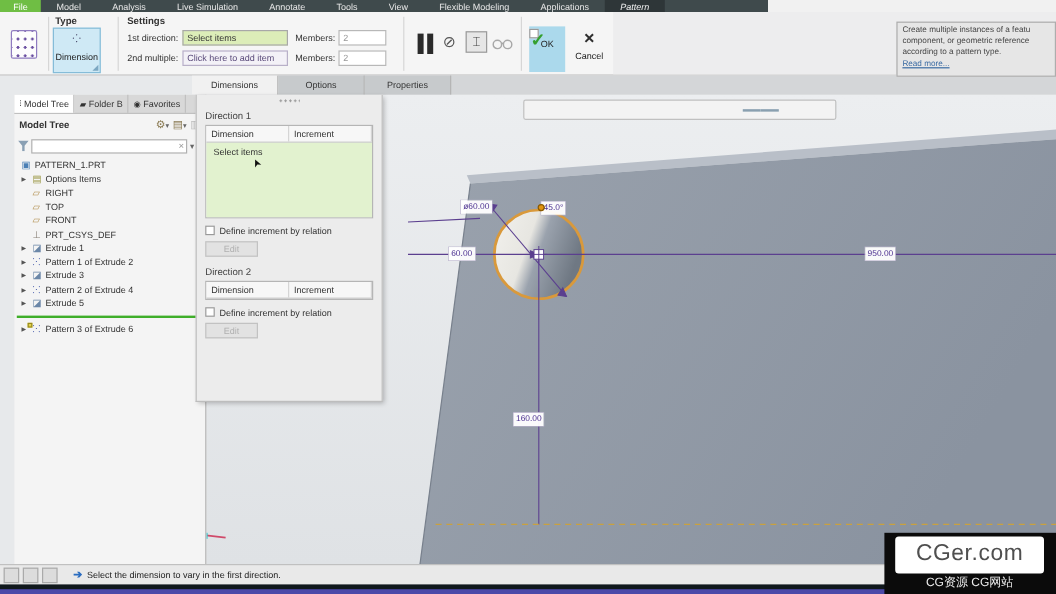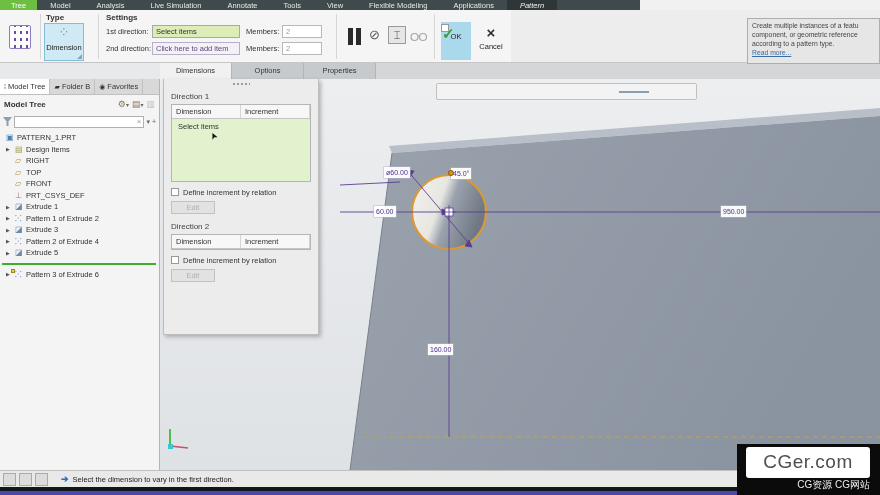--- a/index.html
+++ b/index.html
@@ -42,21 +42,21 @@
   .tooltip{position:absolute;left:747px;top:8px;width:133px;height:46px;background:#e6e6e6;border:1px solid #adadad;padding:3px 4px;overflow:hidden;z-index:30}
   .tooltip .tx{font-size:6.8px;line-height:1.3;color:#444;white-space:nowrap}
   .tooltip .link{font-size:6.8px;color:#3a6ba3;text-decoration:underline;cursor:pointer}
 
   
   .dash-strip{position:absolute;left:160px;top:63px;width:720px;height:16px;background:#d4d6d8;display:flex}
   .dtab{width:72px;text-align:center;font-size:7.5px;line-height:16px;color:#333;background:#c7cacc;border-right:1px solid #b5b5b5;cursor:pointer}
   .dtab.active{background:#f1f1f1;font-weight:normal}
 
   
-  .mtree{position:absolute;left:0;top:79px;width:160px;height:391px;background:#f4f4f4;border-right:1px solid #b4b4b4}
+  .mtree{position:absolute;left:12px;top:79px;width:160px;height:391px;background:#f4f4f4;border-right:1px solid #b4b4b4}
   .mtree-tabs{display:flex;height:16px;background:#d8d8d8;border-bottom:1px solid #c0c0c0}
   .mtab{display:flex;align-items:center;gap:2px;padding:0 4px;font-size:7.5px;color:#333;border-right:1px solid #c0c0c0;white-space:nowrap;overflow:hidden;cursor:pointer}
   .mtab.active{background:#fff}
   .mtab .mic{font-size:7px}
   .mtree-head{height:18px;display:flex;align-items:center;padding:0 4px}
   .mtree-head .ttl{font-weight:bold;font-size:8px;flex:1}
   .hicon{font-size:9px;color:#8a7a52;margin-left:3px;cursor:pointer}
   .hicon .car{font-size:6px;color:#666}
   .hicon.dis{color:#bdbdbd}
   .filter-row{height:17px;display:flex;align-items:center;padding:0 3px;gap:2px}
@@ -101,28 +101,28 @@
   
   .statusbar{position:absolute;left:0;top:470px;width:880px;height:17px;background:#e9e9e9;border-top:1px solid #c0c0c0;display:flex;align-items:center;padding:0 3px}
   .sicon{width:13px;height:13px;border:1px solid #aaa;background:#dcdcdc;font-size:8px;text-align:center;line-height:12px;color:#667;margin-right:3px;cursor:pointer}
   .sarrow{color:#2a6cc0;font-weight:bold;font-size:9px;margin:0 4px 0 10px}
   .smsg{font-size:7.5px;color:#222}
   .bottomstrip{position:absolute;left:0;top:487px;width:880px;height:8px;background:#10181c}
   .progress{position:absolute;left:0;top:491px;width:880px;height:4px;background:#4c49a8}
   .wm-bg{position:absolute;left:737px;top:444px;width:143px;height:51px;background:#0b0b0b;z-index:40}
   .wm-box{position:absolute;left:746px;top:447px;width:124px;height:31px;background:#fff;border-radius:3px;text-align:center;z-index:41}
   .wm-box .t{font-size:19px;color:#4f4f4f;line-height:30px;letter-spacing:0.5px}
-  .wm-sub{position:absolute;left:746px;top:478px;width:124px;text-align:right;color:#eee;font-size:10px;z-index:41}
+  .wm-sub{position:absolute;left:746px;top:478px;width:124px;text-align:center;color:#eee;font-size:10px;z-index:41}
 </style>
 </head>
 <body>
 
 <div class="tabbar">
 
-<span class="rtab file"><span>Tree</span></span>
+<span class="rtab file"><span>File</span></span>
     <span class="rtab"><span>Model</span></span>
     <span class="rtab"><span>Analysis</span></span>
     <span class="rtab"><span>Live Simulation</span></span>
     <span class="rtab"><span>Annotate</span></span>
     <span class="rtab"><span>Tools</span></span>
     <span class="rtab"><span>View</span></span>
     <span class="rtab"><span>Flexible Modeling</span></span>
     <span class="rtab"><span>Applications</span></span>
     <span class="rtab active"><span>Pattern</span></span>
   </div>
@@ -137,21 +137,21 @@
     <span class="glyph">⁘</span>
     <span class="lbl">Dimension</span>
   </div>
   <div class="vsep" style="left:98px"></div>
 
   <div class="grouplabel" style="left:106px">Settings</div>
   <div class="rowlbl" style="left:106px;top:17px">1st direction:</div>
   <div class="field green" style="left:152px;top:15px;width:88px">Select items</div>
   <div class="rowlbl" style="left:246px;top:17px">Members:</div>
   <div class="field num" style="left:282px;top:15px;width:40px">2</div>
-  <div class="rowlbl" style="left:106px;top:34px">2nd direction:</div>
+  <div class="rowlbl" style="left:106px;top:34px">2nd multiple:</div>
   <div class="field lav" style="left:152px;top:32px;width:88px">Click here to add item</div>
   <div class="rowlbl" style="left:246px;top:34px">Members:</div>
   <div class="field num" style="left:282px;top:32px;width:40px">2</div>
   <div class="vsep" style="left:336px"></div>
 
   <div class="pausebars">
       <i></i>
       <i></i>
     </div>
   <div class="rib-icon" style="left:369px;top:18px">⊘</div>
@@ -297,21 +297,21 @@
   <div class="tree">
 
   <div class="tree-row">
 
         <span class="ticon icon-part">▣</span>
         <span class="tlabel">PATTERN_1.PRT</span>
       </div>
       <div class="tree-row">
         <span class="arrow">▶</span>
         <span class="ticon icon-design-items">▤</span>
-        <span class="tlabel">Design Items</span>
+        <span class="tlabel">Options Items</span>
       </div>
       <div class="tree-row">
         <span class="arrow" style="visibility: hidden;">▶</span>
         <span class="ticon icon-datum-plane">▱</span>
         <span class="tlabel">RIGHT</span>
       </div>
       <div class="tree-row">
         <span class="arrow" style="visibility: hidden;">▶</span>
         <span class="ticon icon-datum-plane">▱</span>
         <span class="tlabel">TOP</span>

